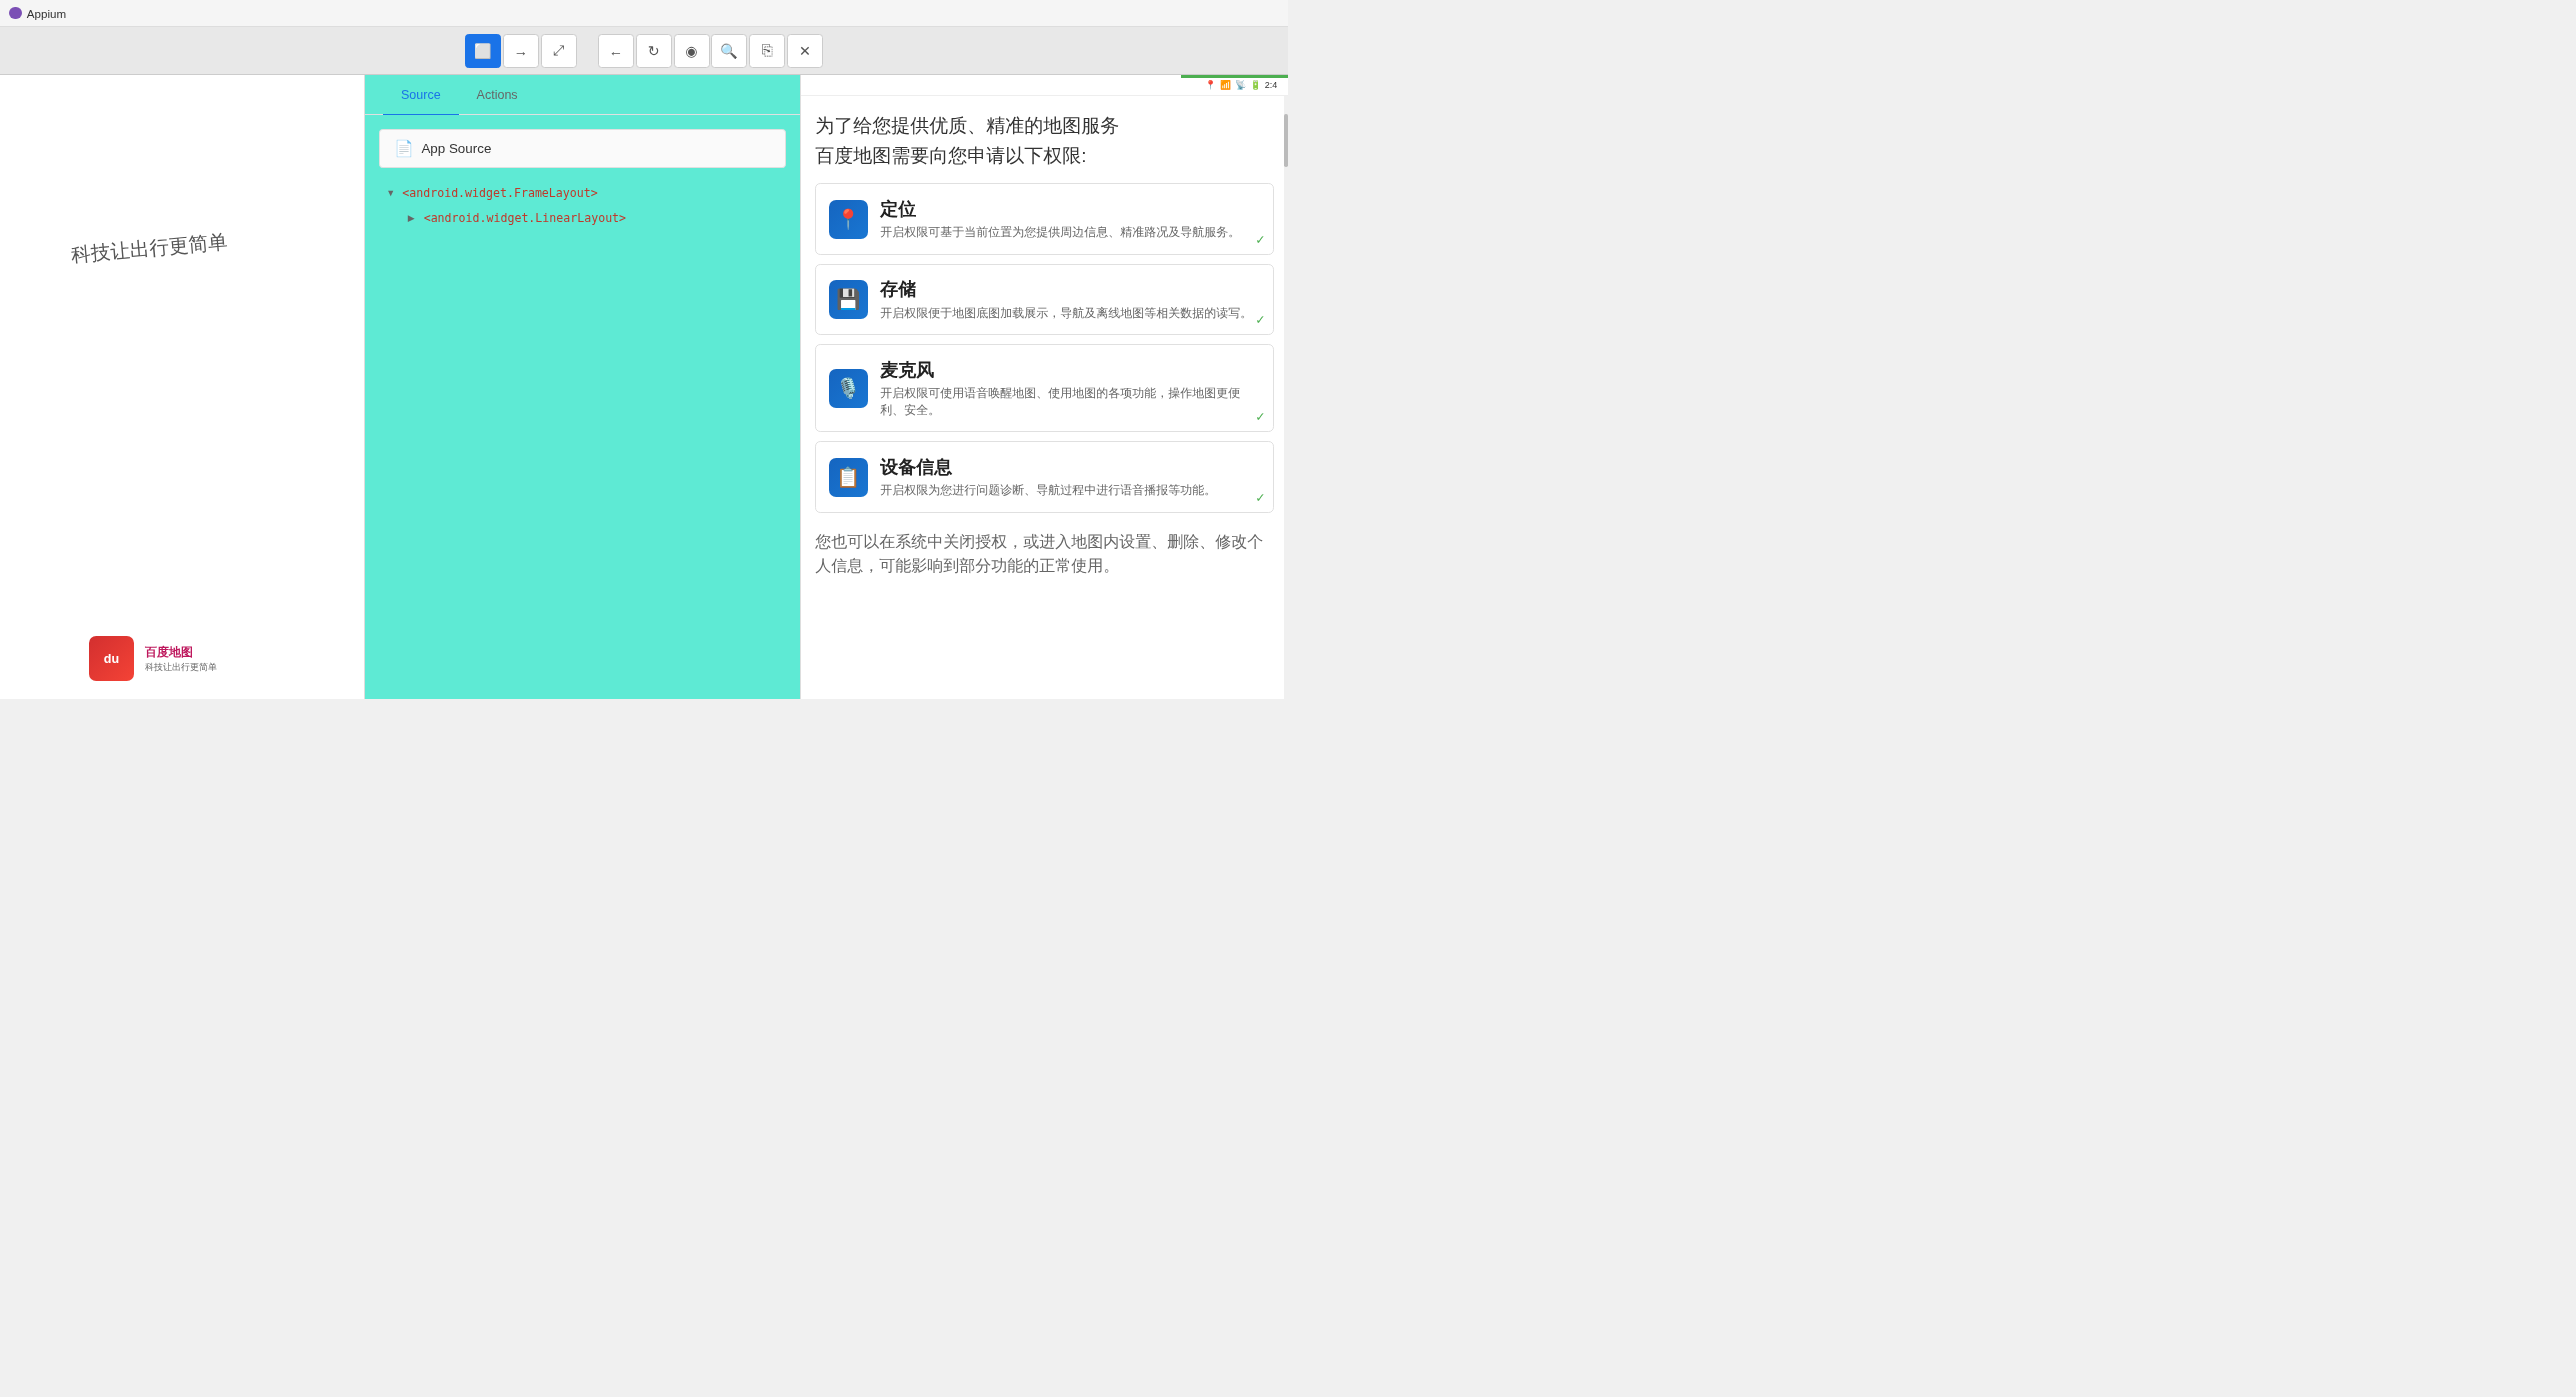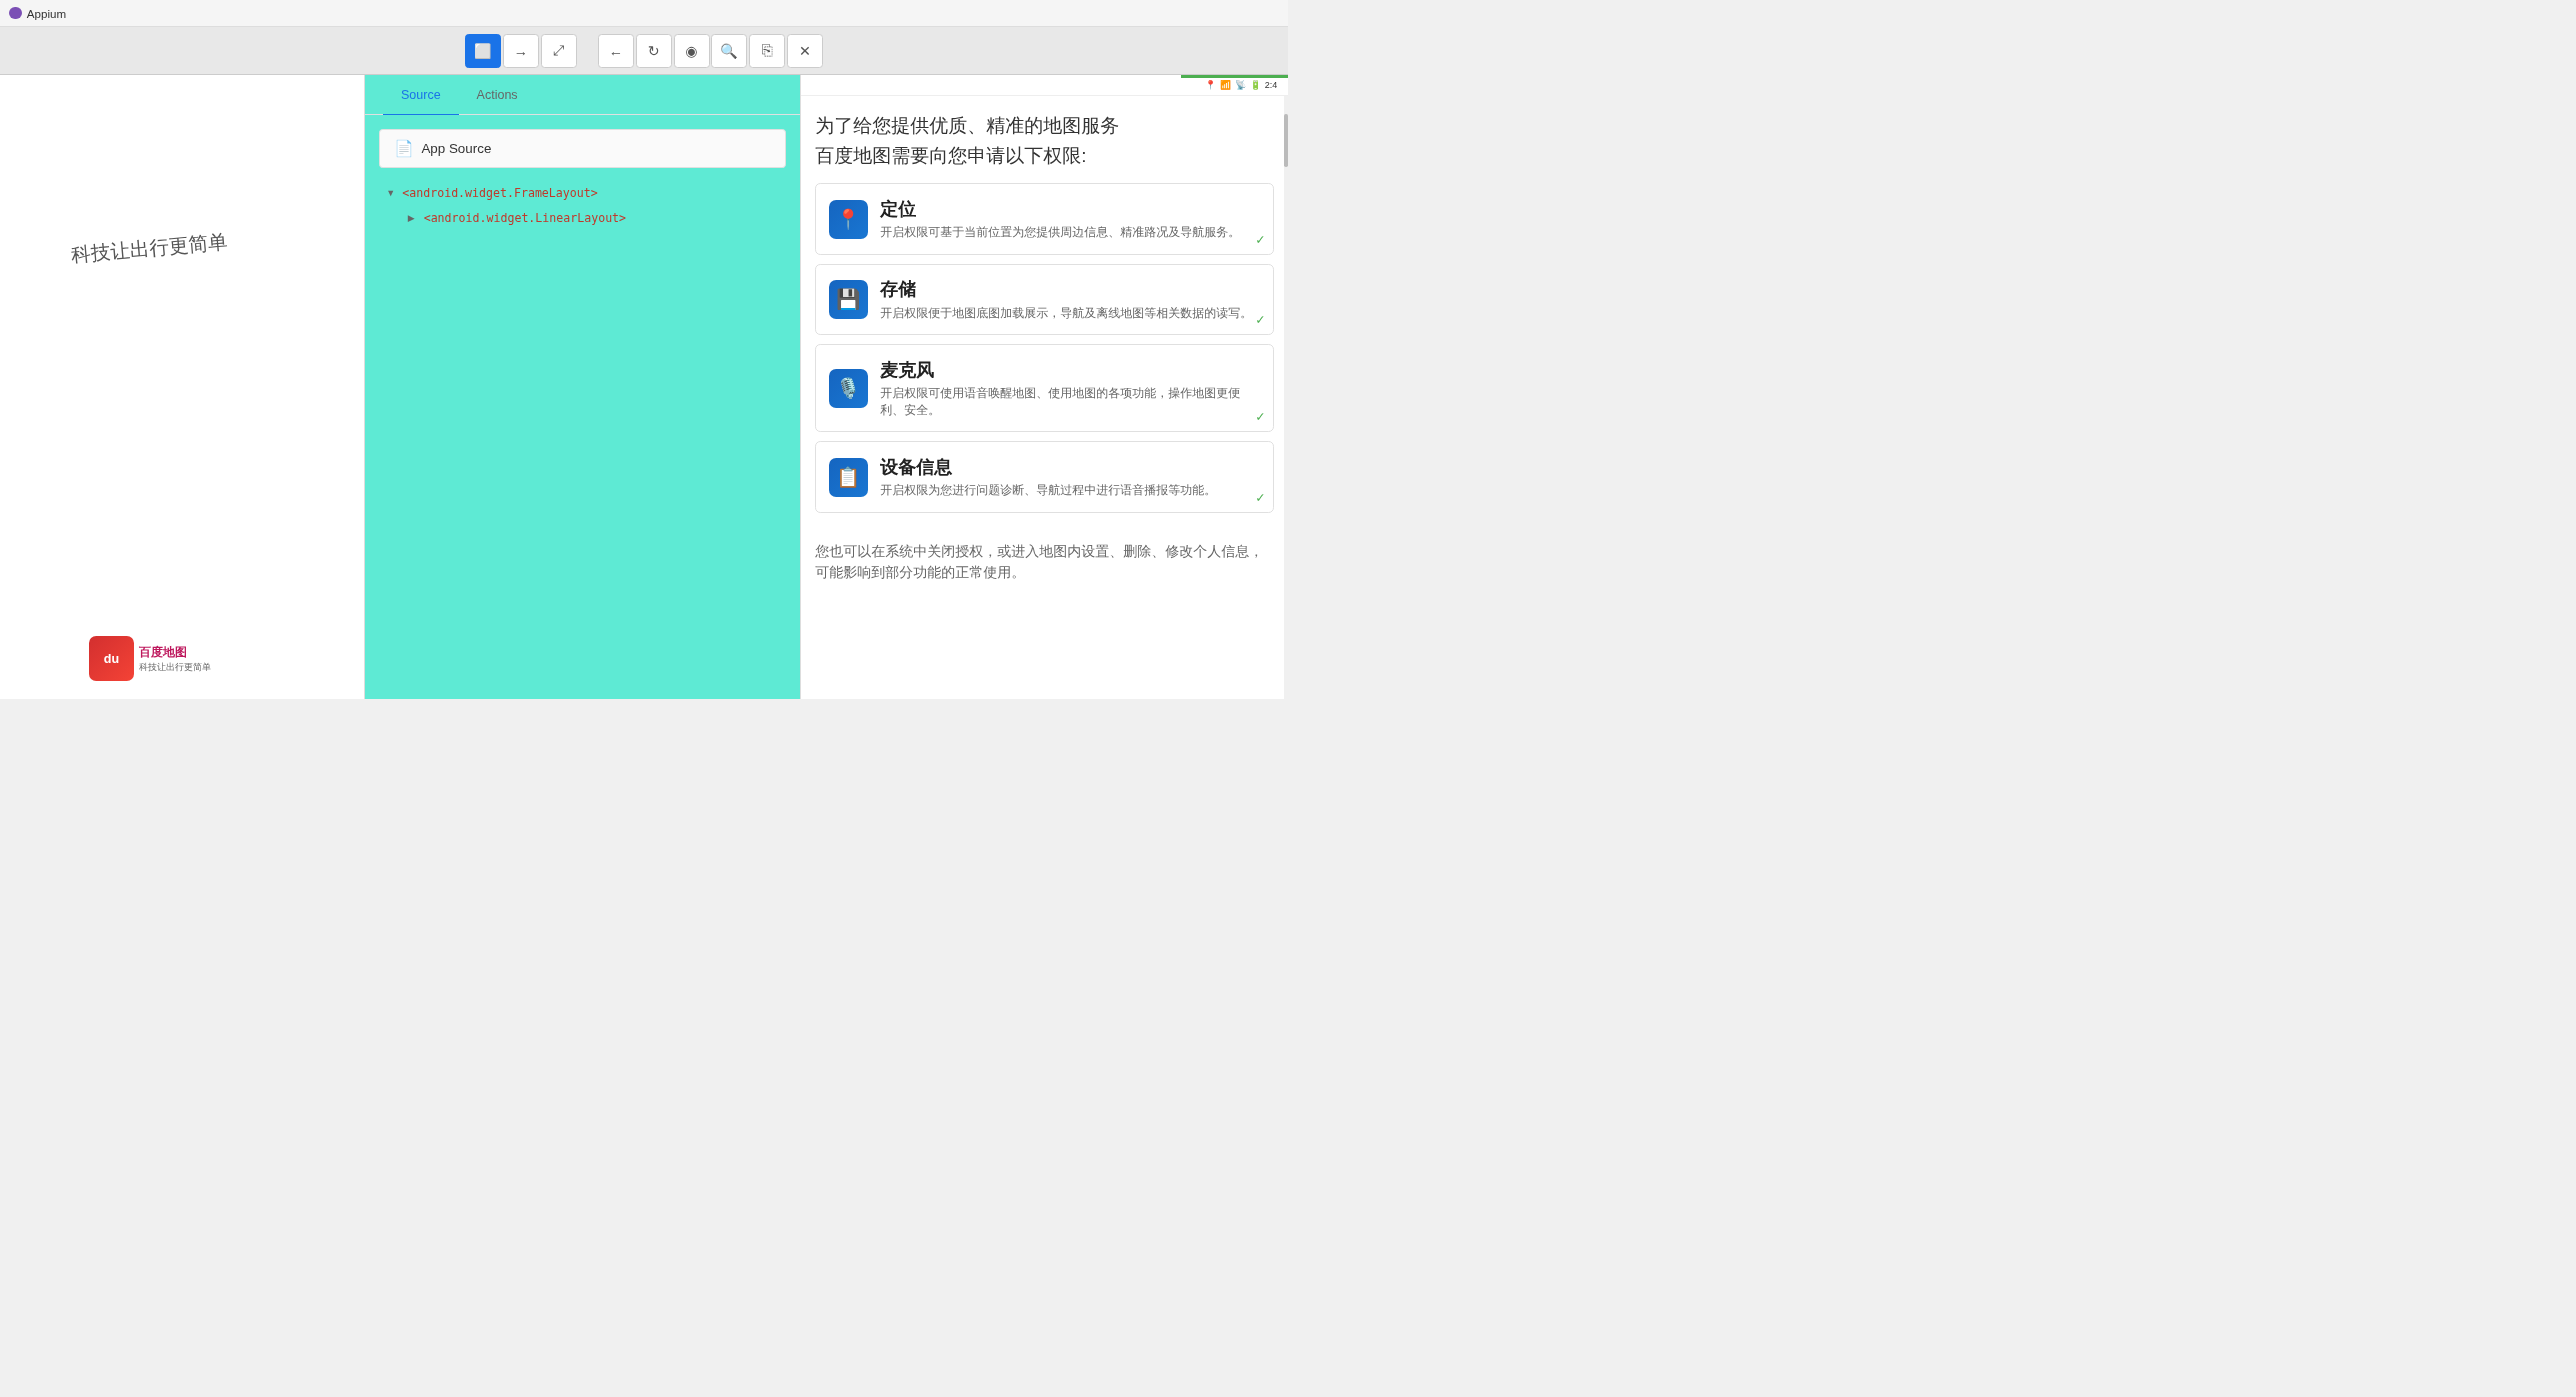--- a/index.html
+++ b/index.html
@@ -95,21 +95,21 @@
       transform: rotate(-5deg);
       font-family: cursive;
       white-space: nowrap;
     }
     .baidu-logo-area {
       position: absolute;
       bottom: 18px;
       left: 89px;
       display: flex;
       align-items: center;
-      gap: 5px;
+      gap: 11px;
     }
     .baidu-icon {
       width: 45px; height: 45px;
       background: linear-gradient(135deg, #d32f2f, #f44336);
       border-radius: 7.1px;
       display: flex;
       align-items: center;
       justify-content: center;
       color: white;
       font-size: 12.5px;
@@ -290,24 +290,24 @@
     }
     .check-mark {
       position: absolute;
       right: 7.1px;
       bottom: 7.1px;
       color: #4caf50;
       font-size: 12.5px;
     }
 
     .footer-note {
-      font-size: 14px;
+      font-size: 16px;
       color: #666;
       line-height: 1.5;
-      margin-top: 28px;
+      margin-top: 17px;
       font-family: Liberation Serif, serif;
     }
 
     
     .right-scrollbar {
       position: absolute;
       right: 0;
       top: 21.4px;
       width: 3.6px;
       height: 100%;

